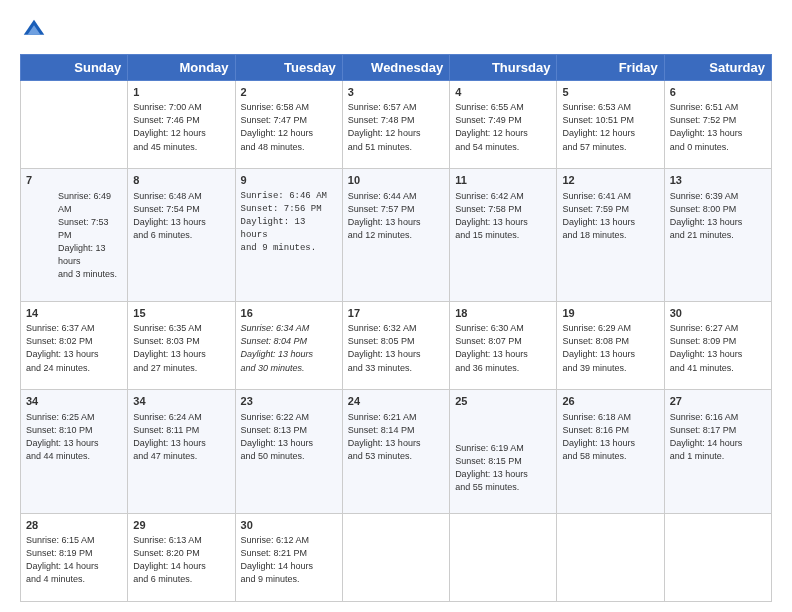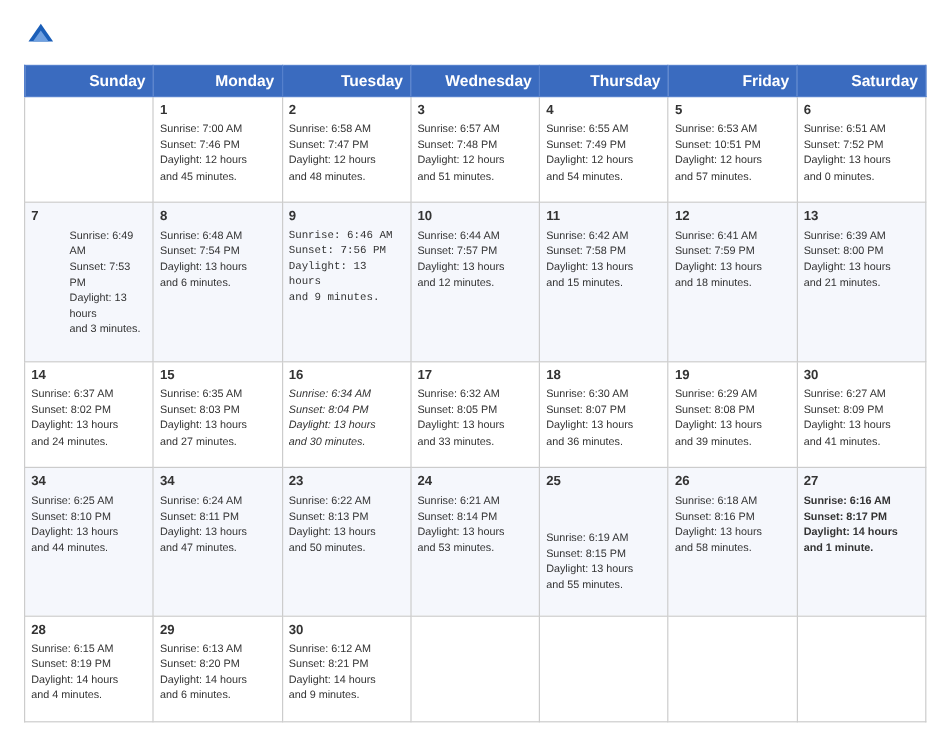--- a/index.html
+++ b/index.html
@@ -314,21 +314,21 @@
           </td>
           <td>
             <div class="day-num">26</div>
             <div class="cell-content" style="white-space: pre-line;">Sunrise: 6:18 AM
 Sunset: 8:16 PM
 Daylight: 13 hours
 and 58 minutes.</div>
           </td>
           <td>
             <div class="day-num">27</div>
-            <div class="cell-content" style="white-space: pre-line; font-weight: bold;">Sunrise: 6:16 AM
+            <div class="cell-content" style="white-space: pre-line;">Sunrise: 6:16 AM
 Sunset: 8:17 PM
 Daylight: 14 hours
 and 1 minute.</div>
           </td>
         </tr>
         <tr>
           <td>
             <div class="day-num">28</div>
             <div class="cell-content" style="white-space: pre-line;">Sunrise: 6:15 AM
 Sunset: 8:19 PM

